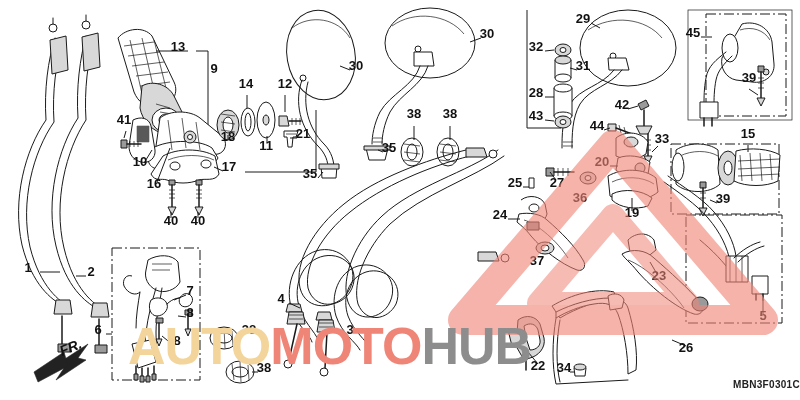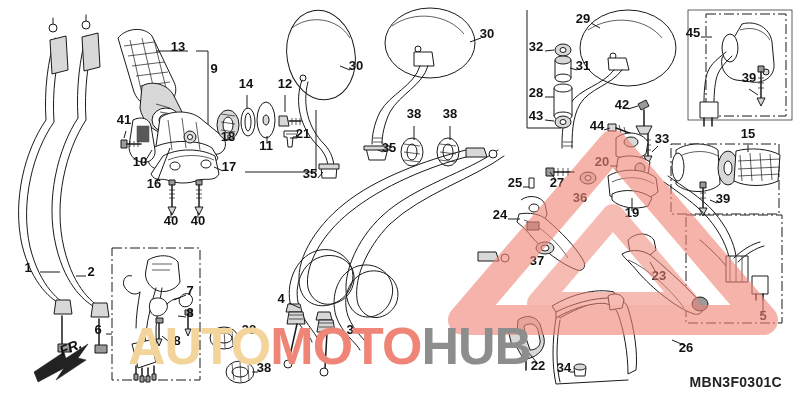--- a/index.html
+++ b/index.html
@@ -12,21 +12,21 @@
   .ln{fill:none;stroke:#1a1a1a;stroke-width:1;stroke-linecap:round;stroke-linejoin:round;}
   .ln2{fill:none;stroke:#1a1a1a;stroke-width:1.5;stroke-linecap:round;stroke-linejoin:round;}
   .thin{fill:none;stroke:#1a1a1a;stroke-width:.7;}
   .fillw{fill:#ffffff;stroke:#1a1a1a;stroke-width:1;stroke-linejoin:round;}
   .fillg{fill:#d8d8d8;stroke:#1a1a1a;stroke-width:1;stroke-linejoin:round;}
   .filld{fill:#9a9a9a;stroke:#1a1a1a;stroke-width:1;stroke-linejoin:round;}
   .fillk{fill:#222;stroke:#222;stroke-width:.6;}
   .chain{fill:none;stroke:#1a1a1a;stroke-width:1;stroke-dasharray:10 3 2 3;}
   .leader{fill:none;stroke:#1a1a1a;stroke-width:1;}
   .num{font-family:"Liberation Sans",sans-serif;font-size:13px;font-weight:bold;fill:#111;}
-  .code{position:absolute;right:18px;bottom:10px;font-size:14px;font-weight:bold;color:#222;letter-spacing:.3px;}
+  .code{position:absolute;right:0;bottom:10px;font-size:10px;font-weight:bold;color:#222;letter-spacing:.3px;}
   .frtxt{font-family:"Liberation Sans",sans-serif;font-size:14px;font-weight:bold;font-style:italic;fill:#111;}
   
   #wm{position:absolute;left:0;top:0;width:800px;height:400px;pointer-events:none;}
   #wmtext{position:absolute;left:0;bottom:28px;width:659px;text-align:center;
           font-size:52px;font-weight:bold;letter-spacing:-1px;line-height:1;
           font-family:"Liberation Sans",sans-serif;white-space:nowrap;}
   #wmtext span{display:inline-block;}
   .w-auto{color:#f3d49a;}
   .w-moto{color:#ef8577;}
   .w-hub{color:#8d8d8d;}

